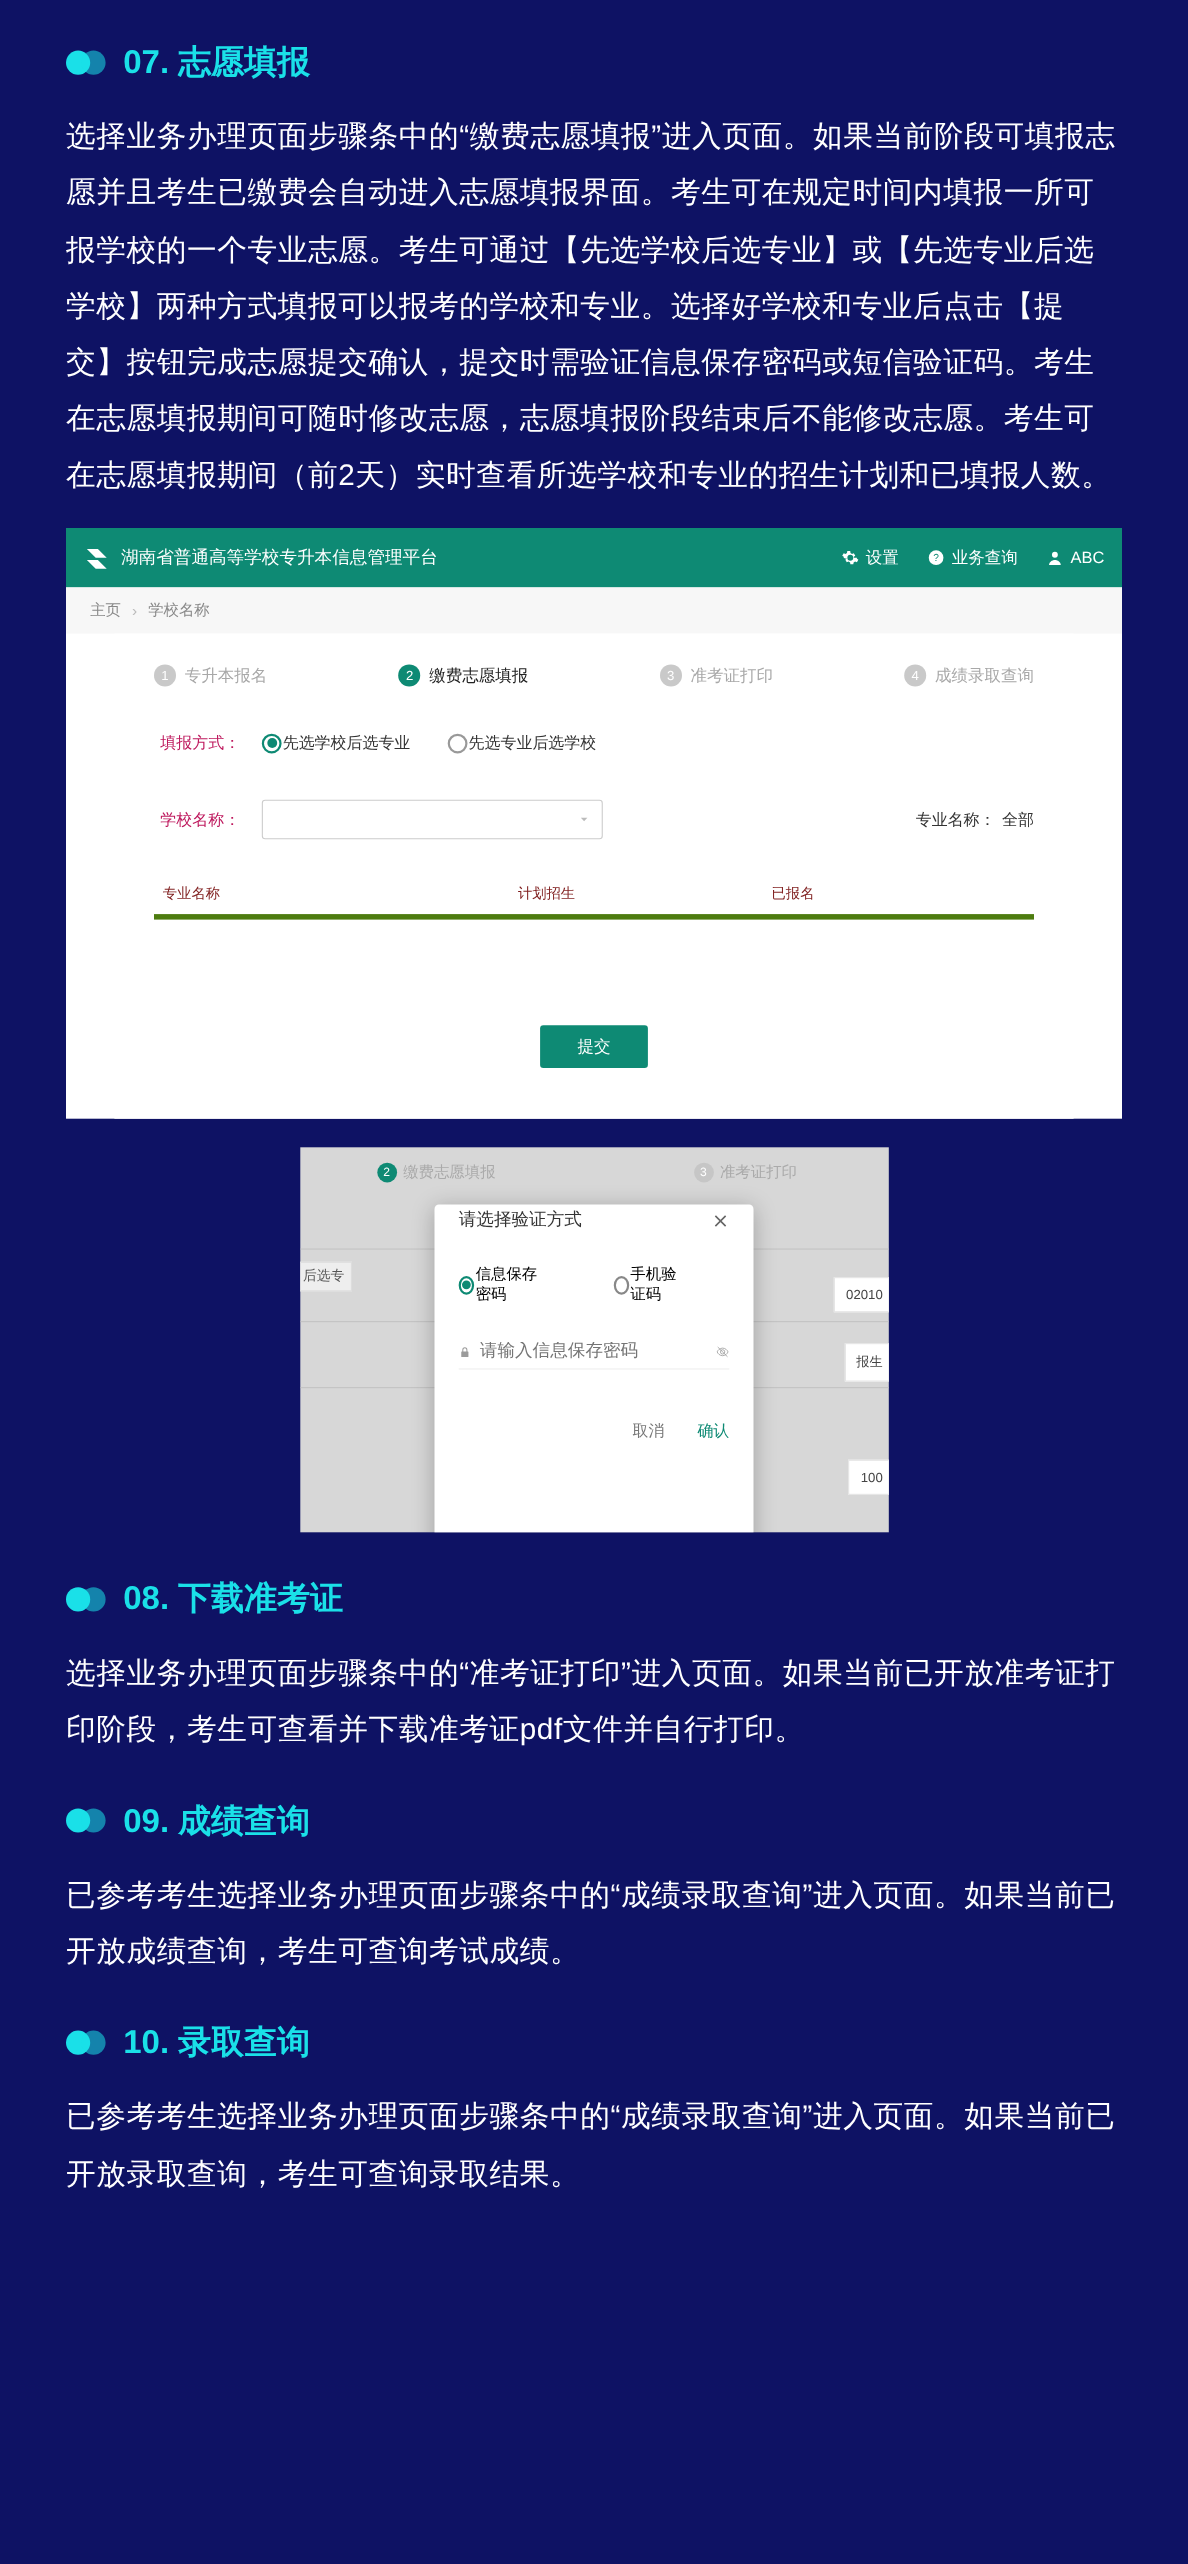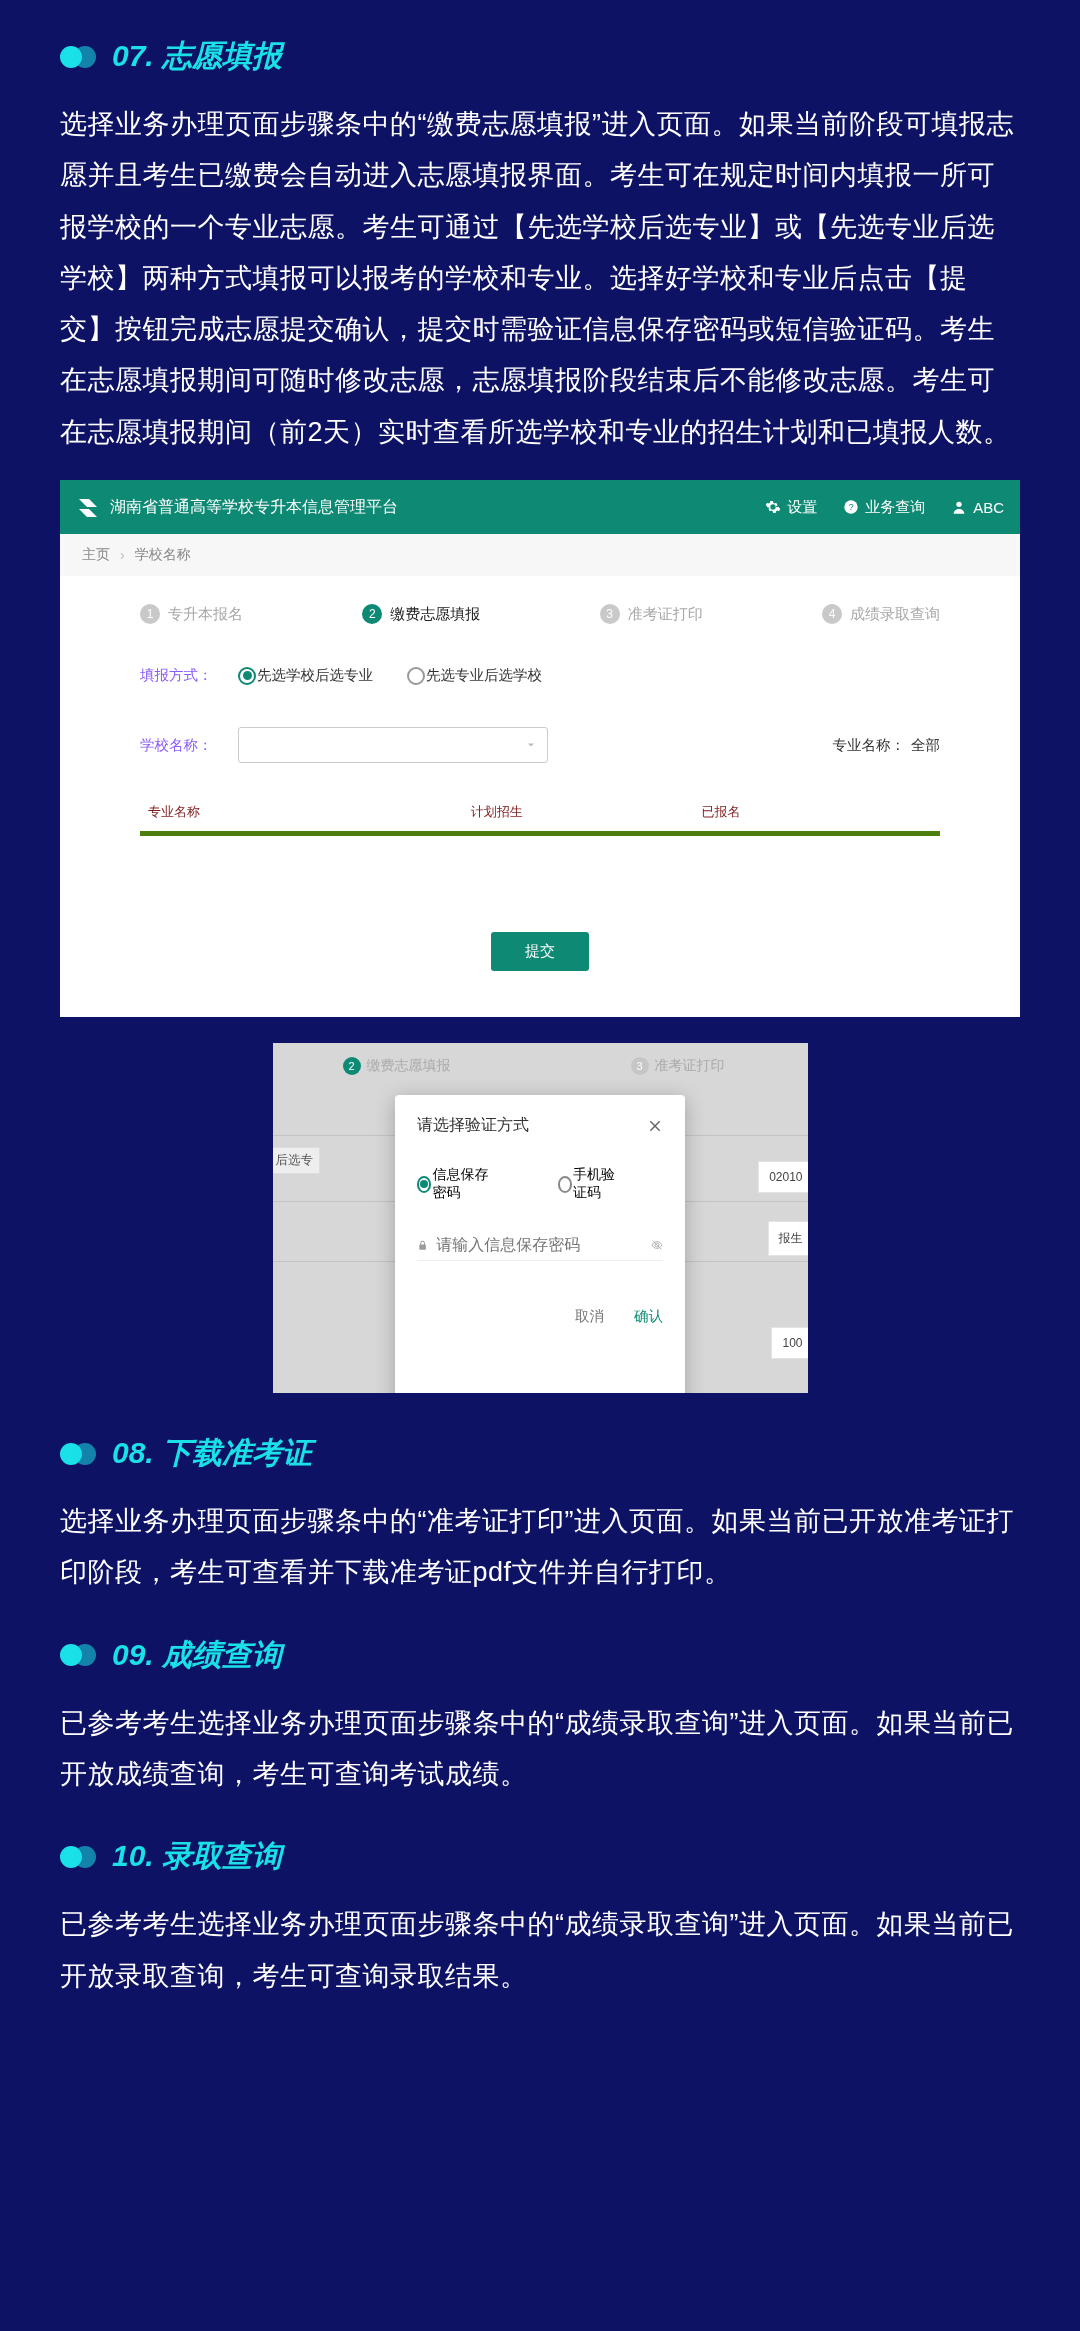--- a/index.html
+++ b/index.html
@@ -1,18 +1,18 @@
 <!DOCTYPE html>
 <html><head>
 <meta charset="utf-8">
 <style>
   * { box-sizing: border-box; margin: 0; padding: 0; }
   body { background: #0e1264; font-family: "Microsoft YaHei", "PingFang SC", sans-serif; width: 1080px; }
   .page { padding: 0 60px 40px; }
-  .sec-heading { display: flex; align-items: center; gap: 16px; margin: 36px 0 22px; font-style: italic; }
+  .sec-heading { display: flex; align-items: center; gap: 16px; margin: 36px 0 22px; }
   .bullet { display: flex; }
   .bullet .c1 { width: 22px; height: 22px; border-radius: 50%; background: #1ae0e8; }
   .bullet .c2 { width: 22px; height: 22px; border-radius: 50%; background: #1ae0e8; margin-left: -8px; opacity: .55; }
   .sec-heading h2 { color: #1ae0e8; font-size: 30px; font-weight: 700; }
   .sec-body { font-size: 27px; color: #fff; line-height: 1.9; letter-spacing: 0.5px; }
 
   .shot { background: #fff; margin: 22px 0 12px; width: 100%; }
   .shot-header { background: #0e8a74; height: 54px; display: flex; align-items: center; color: #fff; padding: 0 16px; font-size: 15px; }
   .shot-header .logo { width: 24px; height: 24px; margin-right: 10px; display: flex; align-items: center; justify-content: center; }
   .shot-header .logo svg { width: 100%; height: 100%; }
@@ -21,42 +21,42 @@
   .shot-header .hbtn svg { width: 16px; height: 16px; fill: #fff; }
   .crumbs { background: #f7f7f7; font-size: 14px; color: #888; padding: 12px 22px; display: flex; align-items: center; gap: 10px; }
   .crumbs .sep { color: #bbb; }
   .card { background: #fff; margin: 0 44px 26px; padding: 28px 36px; }
   .steps { display: flex; justify-content: space-between; font-size: 15px; }
   .step { display: flex; align-items: center; gap: 8px; color: #a8a8a8; }
   .step .num { width: 20px; height: 20px; border-radius: 50%; background: #c9c9c9; color: #fff; font-size: 12px; display: flex; align-items: center; justify-content: center; }
   .step.active .num { background: #0e8a74; }
   .step.active { color: #222; }
   .row { display: flex; align-items: center; font-size: 14.5px; color: #333; margin-top: 42px; }
-  .row .label { width: 98px; text-align: left; padding-right: 14px; color: #8b5cf6; }
+  .row .label { width: 98px; text-align: center; padding-right: 14px; color: #be185d; }
   .radio-opt { display: flex; align-items: center; gap: 1px; margin-right: 34px; cursor: pointer; }
   .radio-ring { width: 18px; height: 18px; border: 2px solid #999; border-radius: 50%; display: flex; align-items: center; justify-content: center; }
   .radio-ring.sel { border-color: #0e8a74; }
   .radio-ring.sel::after { content: ""; width: 9px; height: 9px; background: #0e8a74; border-radius: 50%; }
   .select-box { width: 310px; height: 36px; border: 1px solid #ccc; border-radius: 3px; display: flex; align-items: center; justify-content: flex-end; padding: 0 10px; cursor: pointer; }
   .select-box svg { width: 12px; height: 12px; fill: #bbb; }
   .t-head { display: grid; grid-template-columns: 1.4fr 1fr 1fr; font-size: 13px; color: #7f1d1d; border-bottom: 5px solid #4d7c0f; padding: 14px 8px 10px; margin-top: 26px; }
   .t-empty { text-align: center; font-size: 13.5px; color: #8b8b8b; padding: 20px 0; border-bottom: 1px solid #eee; }
   .submit-wrap { display: flex; justify-content: center; margin-top: 96px; padding-bottom: 18px; }
   .submit-btn { background: #0e8a74; color: #fff; border: none; font-size: 15px; padding: 10px 34px; border-radius: 3px; cursor: pointer; }
 
   .shot2 { position: relative; background: #d7d7d7; height: 350px; width: 535px; margin: 0 auto 40px; overflow: hidden; }
   .bg-steps { display: flex; gap: 180px; font-size: 14px; padding: 14px 70px; color: #aaa; }
   .bg-step { display: flex; align-items: center; gap: 6px; }
   .bg-step.a .num { background: #0e8a74; }
   .bg-step .num { width: 18px; height: 18px; border-radius: 50%; background: #c6c6c6; color: #fff; font-size: 11px; display: flex; align-items: center; justify-content: center; }
   .bg-left-pill { position: absolute; left: -4px; top: 104px; background: #eee; border: 1px solid #ddd; padding: 4px 6px; font-size: 12.5px; color: #555; }
   .bg-right-box { position: absolute; right: -6px; top: 118px; background: #fff; border: 1px solid #e4e4e4; padding: 8px 10px; font-size: 12px; color: #444; }
   .bg-row-line { position: absolute; left: 0; right: 0; height: 1px; background: #c3c3c3; }
 
-  .dialog { position: absolute; left: 50%; top: 52px; transform: translateX(-50%); width: 290px; height: 320px; background: #fff; border-radius: 4px; box-shadow: 0 4px 20px rgba(0,0,0,.25); padding: 20px 22px 14px; }
+  .dialog { position: absolute; left: 50%; top: 52px; transform: translateX(-50%); width: 290px; height: 320px; background: #fff; border-radius: 4px; box-shadow: 0 4px 20px rgba(0,0,0,.25); padding: 4px 22px 14px; }
   .dlg-head { display: flex; justify-content: space-between; align-items: center; font-size: 16px; color: #333; padding-bottom: 20px; }
   .dlg-head svg { width: 16px; height: 16px; stroke: #666; stroke-width: 2.2; fill: none; cursor: pointer; }
   .dlg-radios { display: flex; gap: 24px; align-items: center; font-size: 14px; margin-top: 10px; }
   .dlg-radios .radio-ring { width: 17px; height: 17px; }
   .dlg-radios .radio-ring.sel::after { width: 8px; height: 8px; }
   .dlg-radios .radio-ring.off { border-color: #888; }
   .dlg-input { margin-top: 34px; display: flex; align-items: center; gap: 8px; border-bottom: 1px solid #eee; padding-bottom: 6px; }
   .dlg-input svg { width: 17px; height: 17px; fill: #9b9b9b; }
   .dlg-input input { border: none; flex: 1; font-size: 16px; color: #999; outline: none; }
   .dlg-input .eye { width: 18px; height: 18px; fill: #9b9b9b; }

